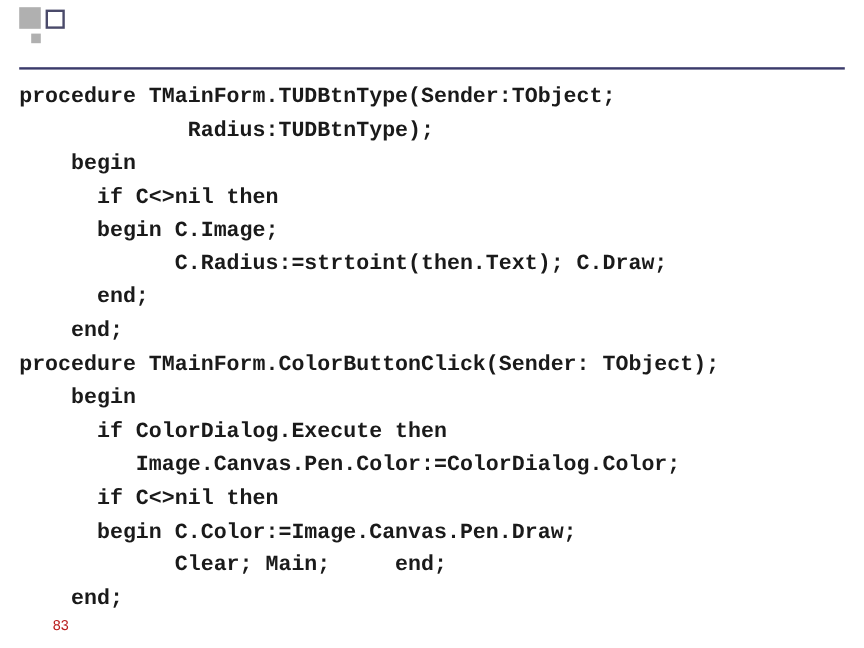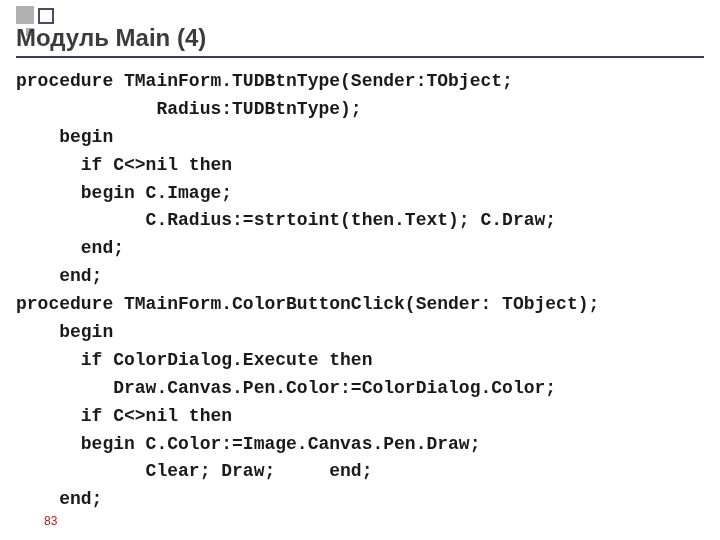--- a/index.html
+++ b/index.html
@@ -88,35 +88,34 @@
 <body>
 
 <div class="slide">
 
   <div class="brand">
     <div class="sq-big"></div>
     <div class="sq-outline"></div>
     <div class="sq-small"></div>
   </div>
 
-  <div class="title">Модуль Main (4)</div>
   <div class="rule"></div>
 
   <div class="code"><span>procedure TMainForm.TUDBtnType(Sender:TObject;</span>
 <span>             Radius:TUDBtnType);</span>
 <span>    begin</span>
 <span>      if C&lt;&gt;nil then</span>
 <span>      begin C.Image;</span>
 <span>            C.Radius:=strtoint(then.Text); C.Draw;</span>
 <span>      end;</span>
 <span>    end;</span>
 <span>procedure TMainForm.ColorButtonClick(Sender: TObject);</span>
 <span>    begin</span>
 <span>      if ColorDialog.Execute then</span>
-<span>         Draw.Canvas.Pen.Color:=ColorDialog.Color;</span>
+<span>         Image.Canvas.Pen.Color:=ColorDialog.Color;</span>
 <span>      if C&lt;&gt;nil then</span>
 <span>      begin C.Color:=Image.Canvas.Pen.Draw;</span>
-<span>            Clear; Draw;     end;</span>
+<span>            Clear; Main;     end;</span>
 <span>    end;</span></div>
 
   <div class="pagenum">83</div>
 
 </div>
 
 </body></html>

